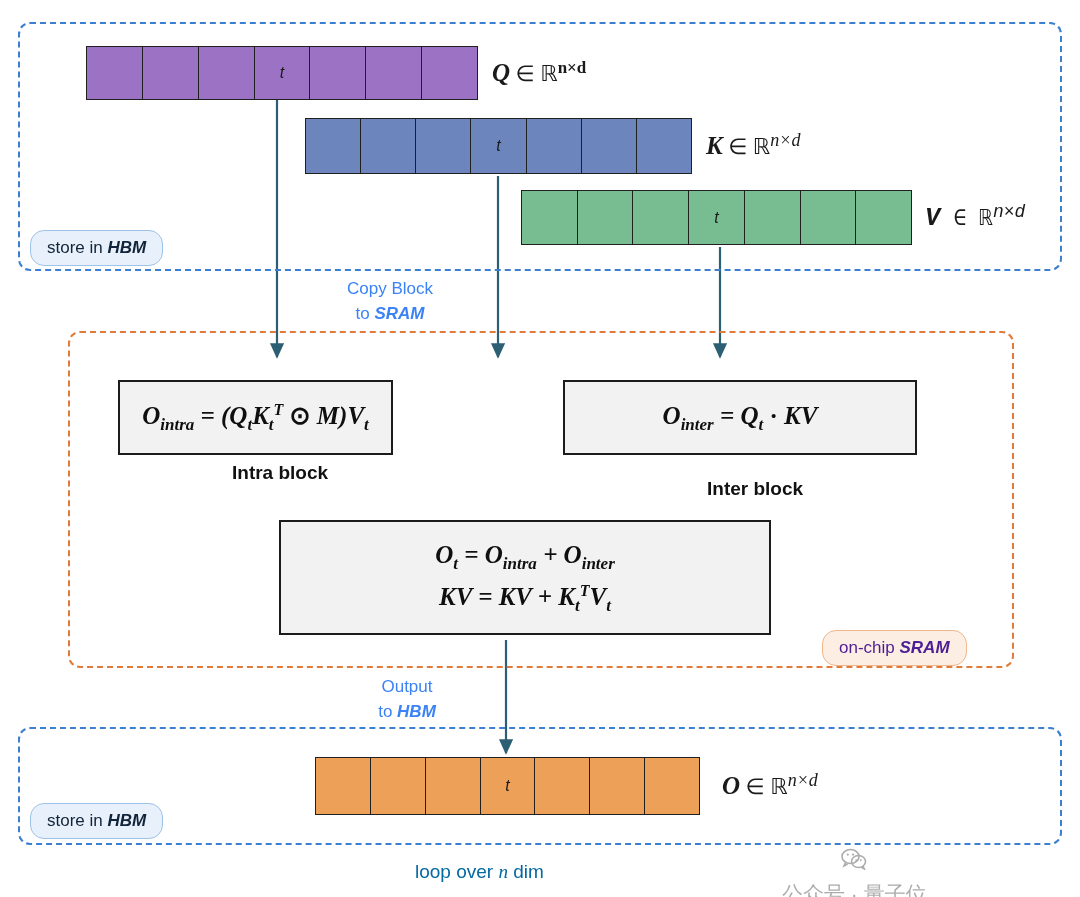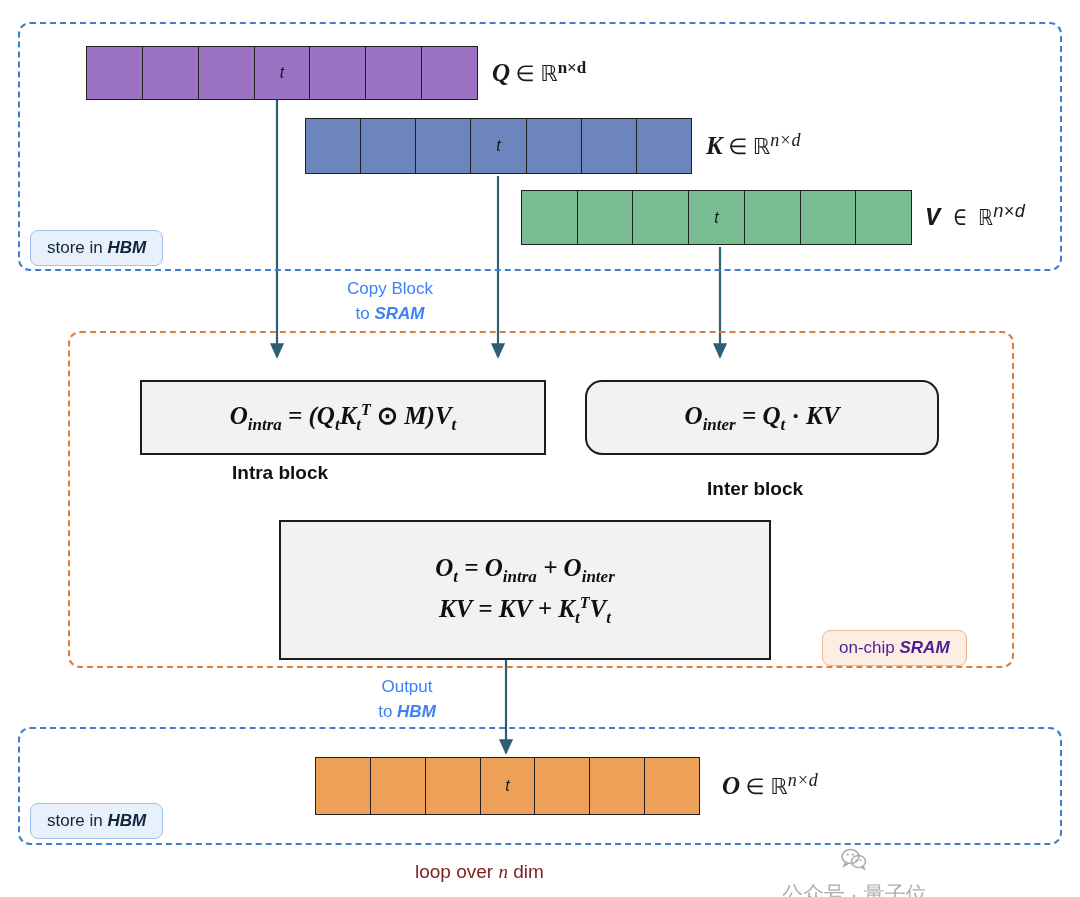--- a/index.html
+++ b/index.html
@@ -36,21 +36,21 @@
     box-sizing: border-box;
   }
   .region.hbm {
     border: 2px dashed #3c7fd0;
   }
   .region.sram {
     border: 2px dashed #e07b39;
   }
   .region-label {
     position: absolute;
-    border-radius: 8px;
+    border-radius: 14px;
     padding: 7px 16px;
     font-size: 17px;
     box-sizing: border-box;
     white-space: nowrap;
   }
   .region-label.hbm {
     background: #e8f1fb;
     border: 1.5px solid #9cc2e8;
     color: #12243a;
   }
@@ -150,21 +150,21 @@
     line-height: 1.45;
     text-align: center;
     color: #3b82f6;
     white-space: nowrap;
   }
   .flow-label b { font-style: italic; font-weight: bold; }
 
   .loop-label {
     position: absolute;
     font-size: 19px;
-    color: #7f1d1d;
+    color: #0369a1;
     white-space: nowrap;
   }
   .loop-label i { font-family: "Liberation Serif", serif; }
 
   
   .watermark {
     position: absolute;
     display: flex;
     align-items: center;
     gap: 10px;
@@ -247,35 +247,35 @@
     <div>
       <span>to </span><b>SRAM</b>
     </div>
   </div>
 
   <div class="region sram" style="left:68px; top:331px; width:946px; height:337px;"></div>
   <div class="region-label sram" style="left:822px; top:630px;">
     <span>on-chip </span><b>SRAM</b>
   </div>
 
-  <div class="fbox" style="left:140px; top:380px; width:406px; height:75px;">
+  <div class="fbox" style="left:118px; top:380px; width:275px; height:75px;">
     <div class="line">
       <span>O</span><span class="sub">intra</span><span> = (</span><span>Q</span><span class="sub">t</span><span>K</span><span class="sub">t</span><span class="sup">T</span><span class="op"> ⊙ </span><span>M</span><span>)</span><span>V</span><span class="sub">t</span>
     </div>
   </div>
   <div class="caption" style="left:232px; top:462px;">Intra block</div>
 
-  <div class="fbox" style="left:585px; top:380px; width:354px; height:75px;border-radius:17px;">
+  <div class="fbox" style="left:563px; top:380px; width:354px; height:75px;">
     <div class="line">
       <span>O</span><span class="sub">inter</span><span> = </span><span>Q</span><span class="sub">t</span><span class="op"> · </span><span>KV</span>
     </div>
   </div>
   <div class="caption" style="left:707px; top:462px;margin-top:16px;">Inter block</div>
 
-  <div class="fbox" style="left:279px; top:520px; width:492px; height:140px;">
+  <div class="fbox" style="left:279px; top:520px; width:492px; height:115px;">
     <div class="line">
       <span>O</span><span class="sub">t</span><span> = O</span><span class="sub">intra</span><span> + O</span><span class="sub">inter</span>
     </div>
     <div class="line">
       <span>KV</span><span> = KV + K</span><span class="sub">t</span><span class="sup">T</span><span>V</span><span class="sub">t</span>
     </div>
   </div>
 
   <div class="flow-label" style="left:352px; top:675px; width:110px;">
     <div>Output</div>

